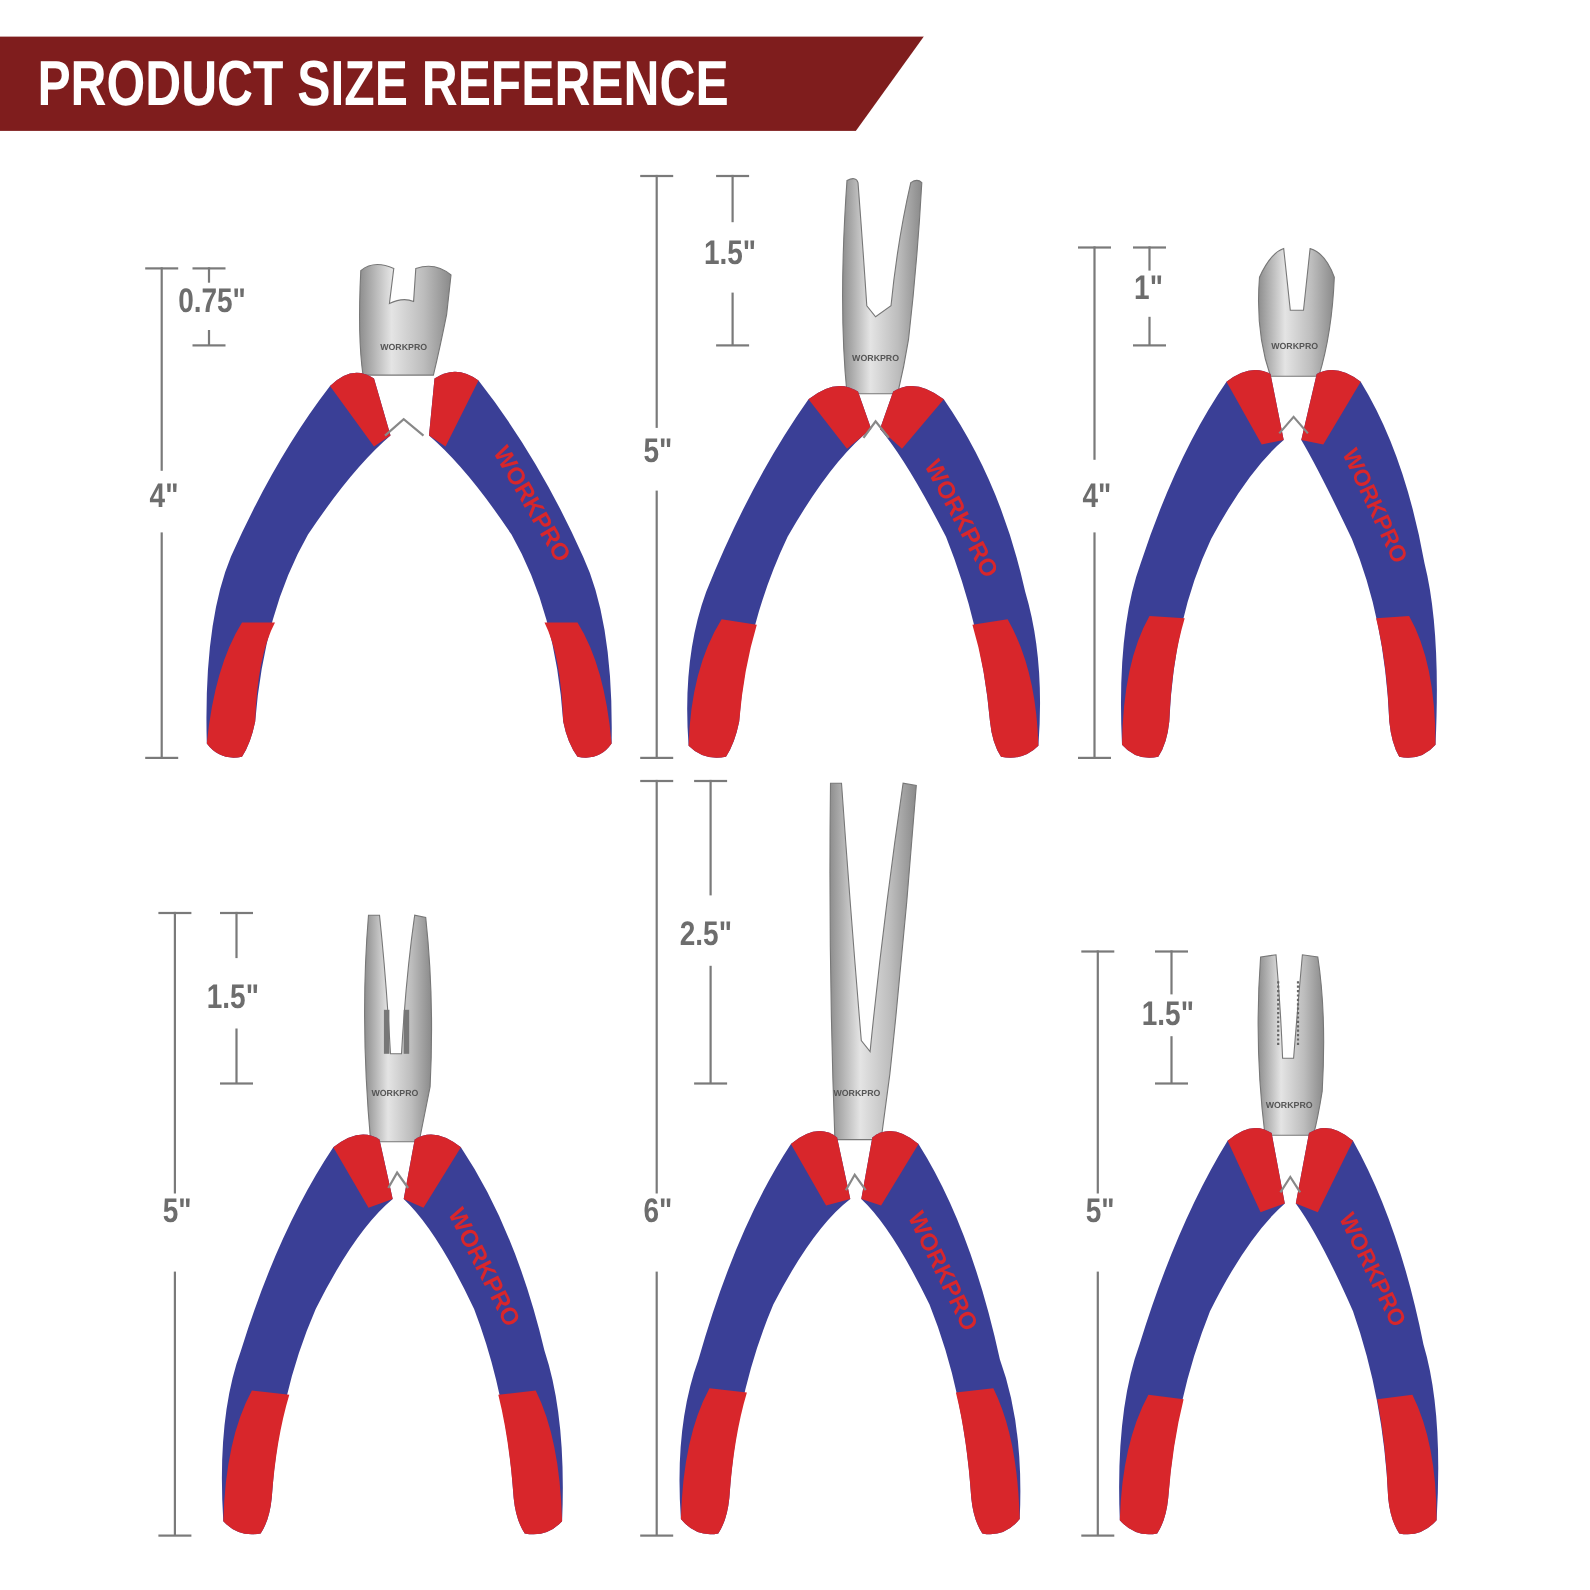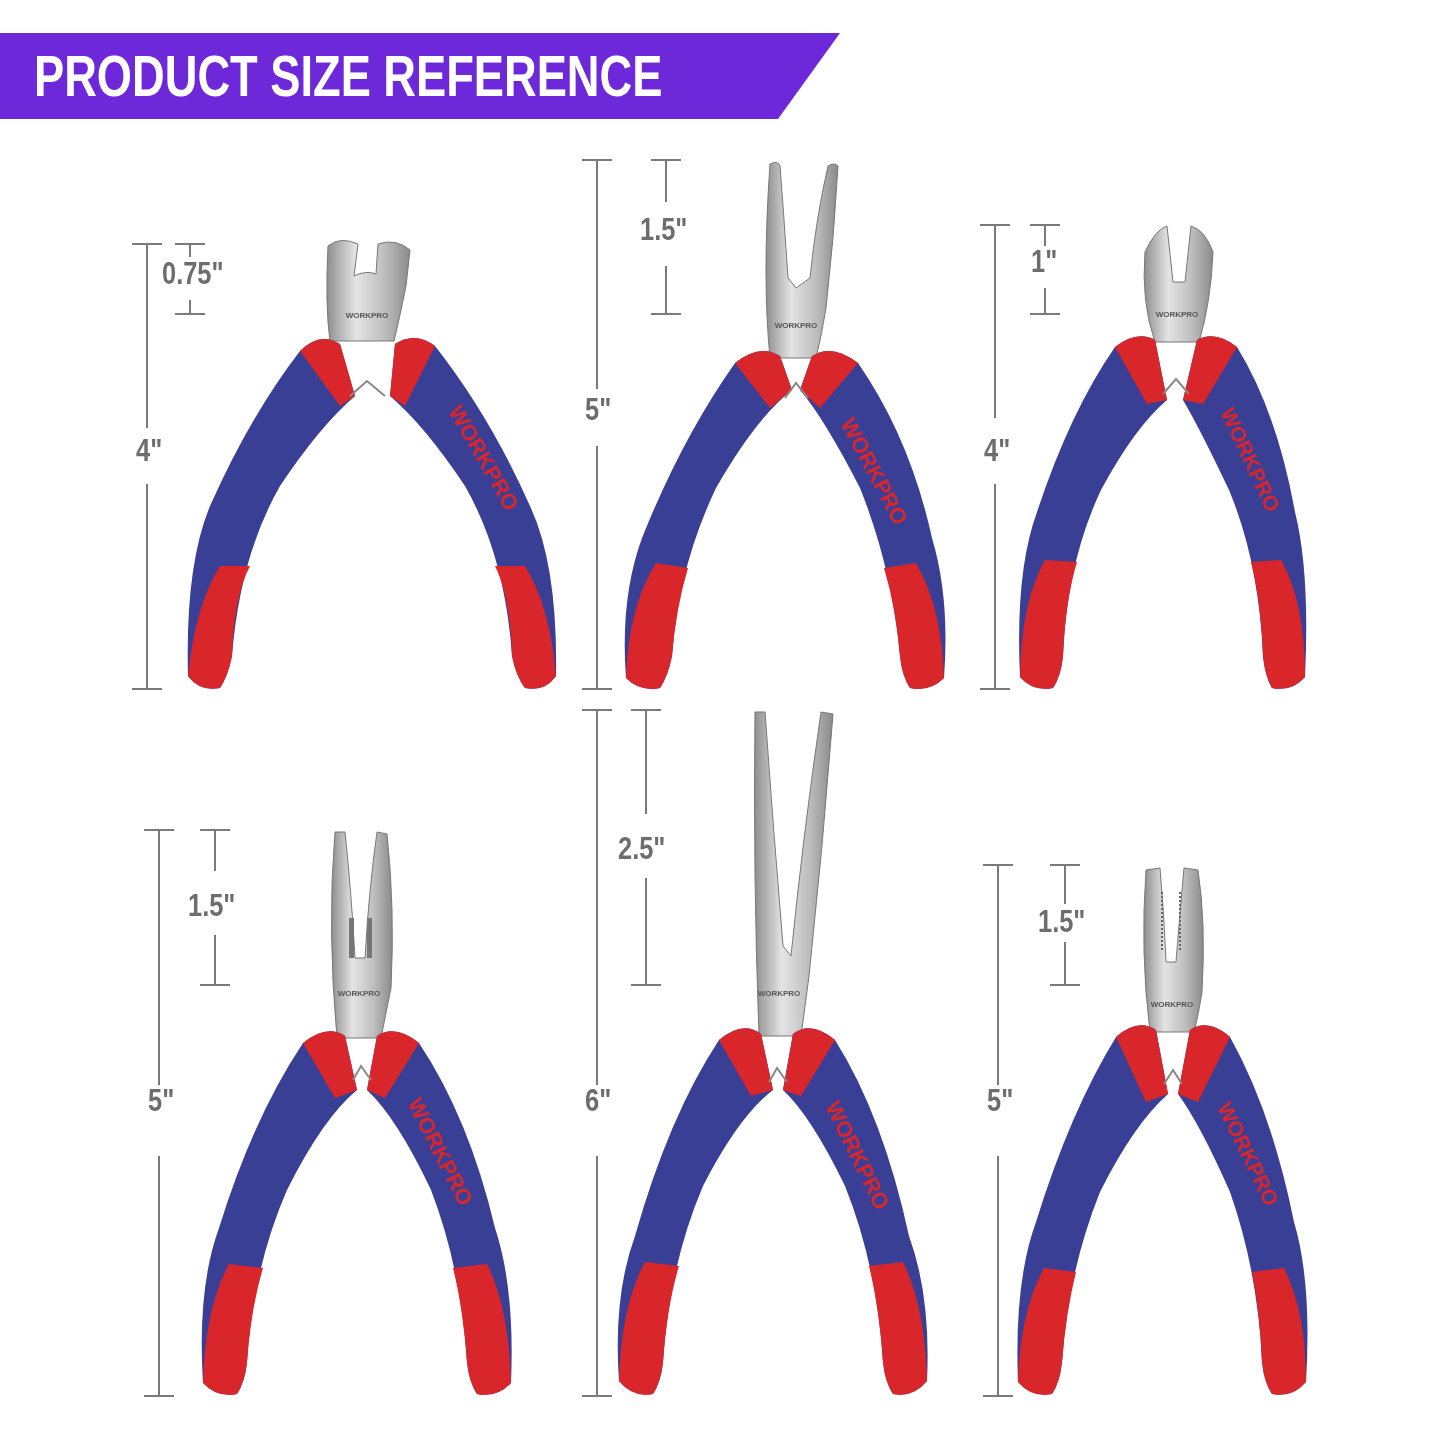--- a/index.html
+++ b/index.html
@@ -3,21 +3,21 @@
 <meta charset="utf-8">
 <style>
   html, body { margin: 0; padding: 0; }
   body {
     width: 1445px; height: 1445px; position: relative; overflow: hidden;
     background: #ffffff;
     font-family: "Liberation Sans", "DejaVu Sans", sans-serif;
   }
   .banner {
     position: absolute; left: 0; top: 33px; width: 840px; height: 86px;
-    background: #6d28d9;
+    background: #7f1d1d;
     clip-path: polygon(0 0, 840px 0, 778px 86px, 0 86px);
   }
   .banner-title {
     position: absolute; left: 34px; top: 0; height: 86px; line-height: 86px;
     color: #ffffff; font-weight: 700; font-size: 58px; letter-spacing: 0px;
     transform: scaleX(0.78); transform-origin: left center; white-space: nowrap;
   }
   .dim { position: absolute; }
   .vline { position: absolute; width: 2px; background: #7a7a7a; }
   .hcap { position: absolute; height: 2px; width: 30px; background: #7a7a7a; }

